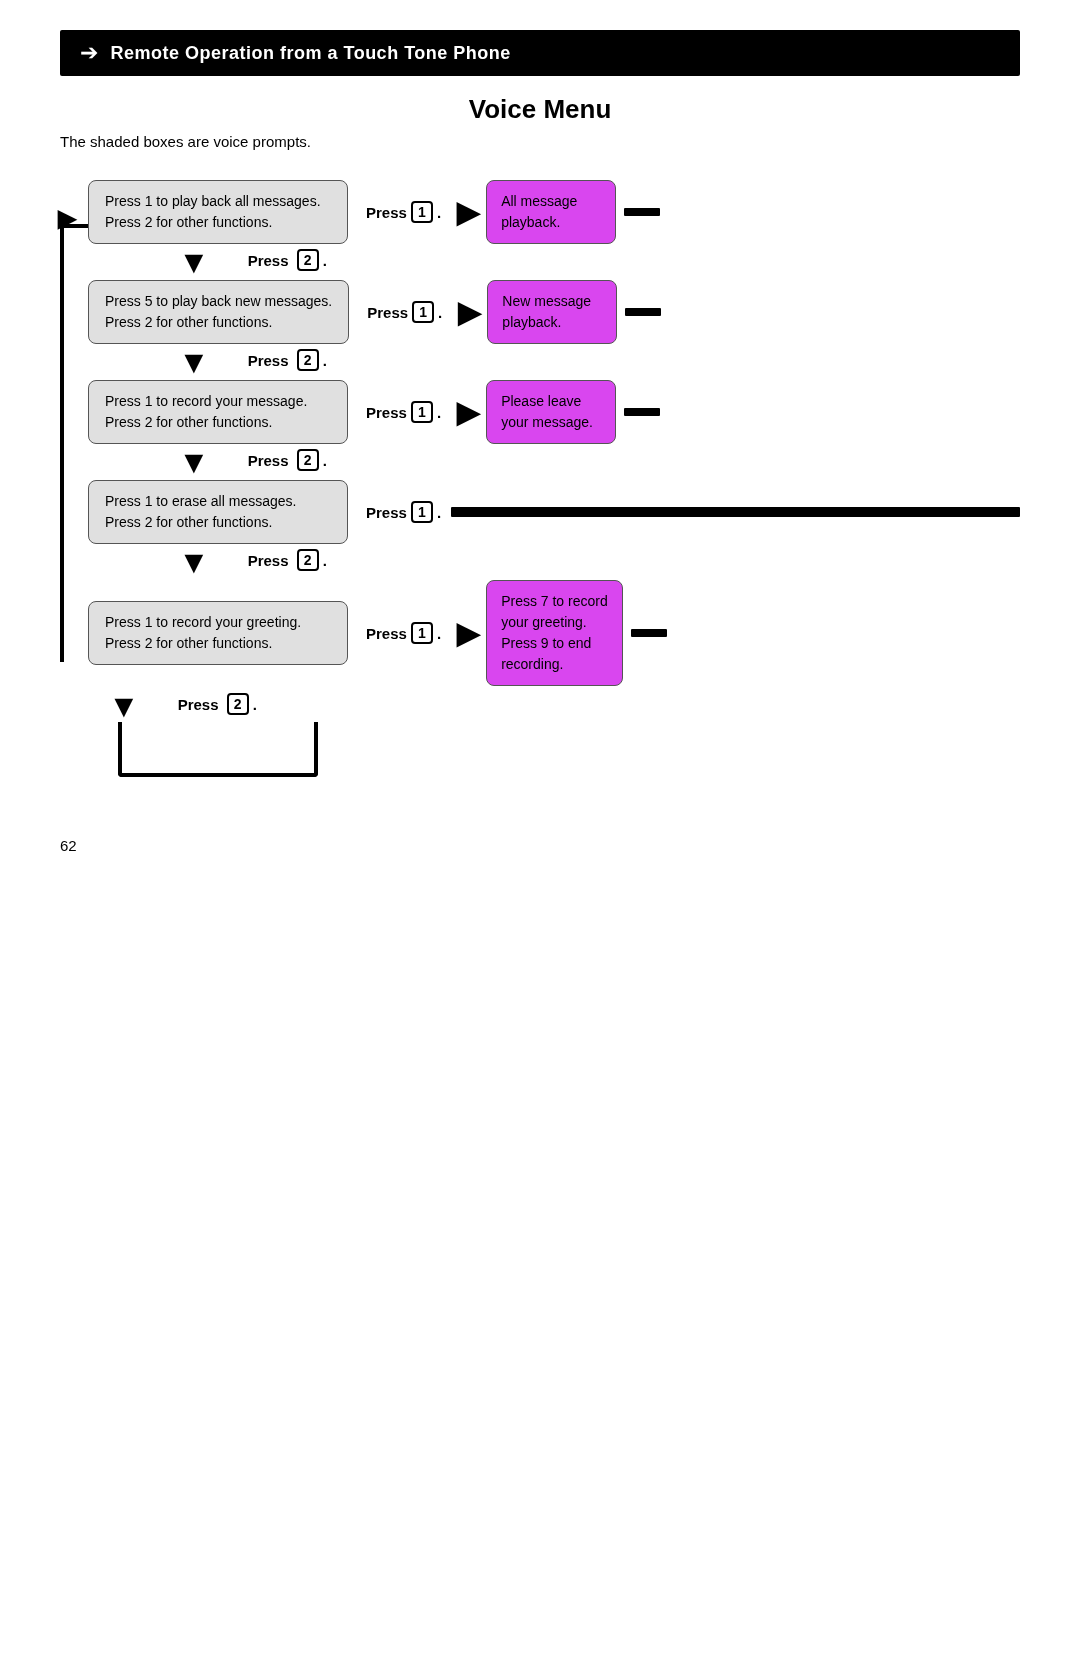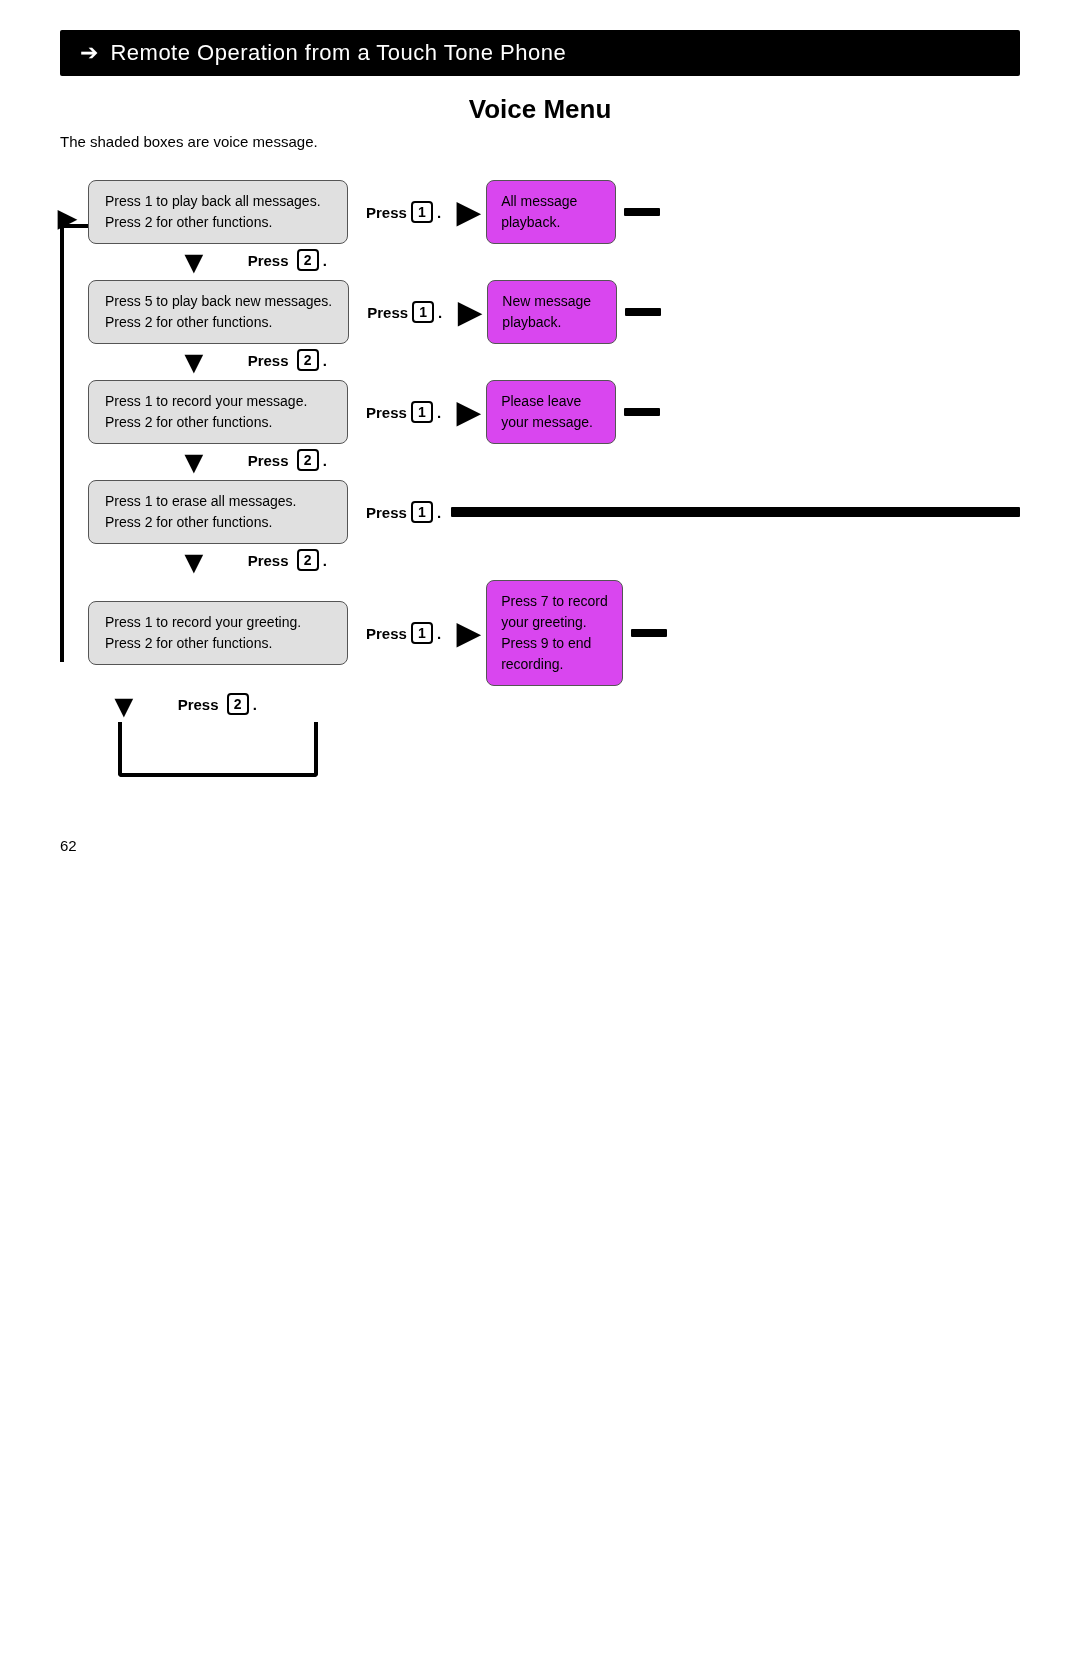--- a/index.html
+++ b/index.html
@@ -21,22 +21,22 @@
       padding: 10px 20px;
       margin-bottom: 18px;
       border-radius: 2px;
     }
     .header-arrow {
       font-size: 22px;
       margin-right: 12px;
       color: #fff;
     }
     .header-title {
-      font-size: 22px;
-      font-weight: normal;
+      font-size: 18px;
+      font-weight: bold;
       letter-spacing: 0.5px;
     }
 
     .section-title {
       font-size: 26px;
       font-weight: bold;
       margin-bottom: 8px;
       text-align: center;
     }
 
@@ -153,21 +153,21 @@
   </style>
 </head>
 <body>
 
 <div class="header-bar">
   <span class="header-arrow">➔</span>
   <span class="header-title">Remote Operation from a Touch Tone Phone</span>
 </div>
 
 <div class="section-title">Voice Menu</div>
-<div class="subtitle">The shaded boxes are voice message.</div>
+<div class="subtitle">The shaded boxes are voice prompts.</div>
 
 <div style="position:relative; padding-left: 28px;">
 
   <div style="position:absolute; left:0; top:38px; bottom:115px; width:4px; background:#000; z-index:2;"></div>
 
   <div style="position:absolute; left:-2px; top:24px; font-size:24px; font-weight:bold; color:#000; z-index:3;">▶</div>
 
   <div class="flow-column">
 
     <div class="flow-row">

